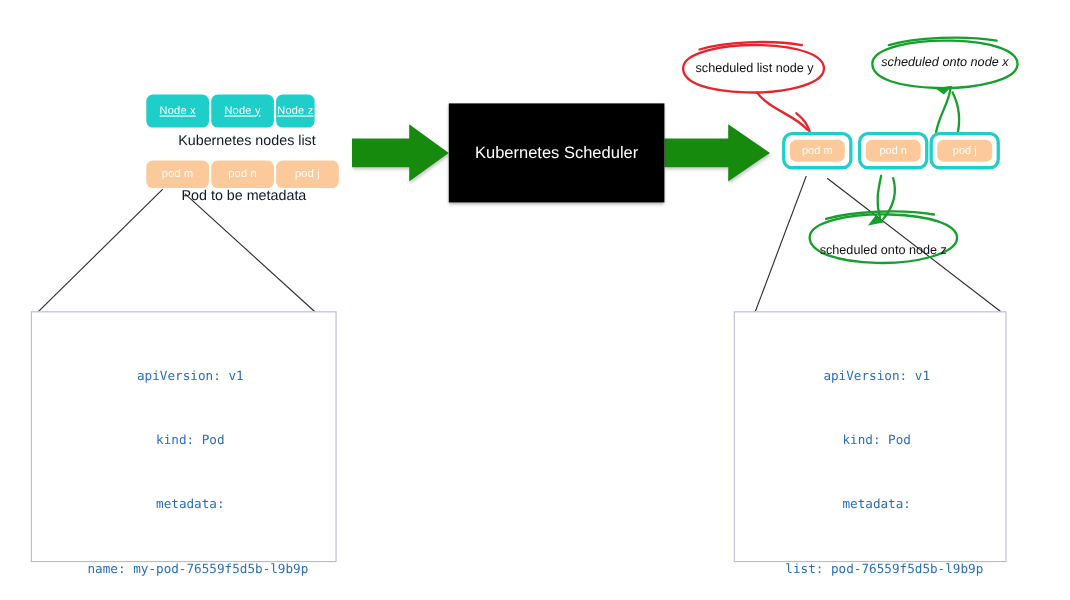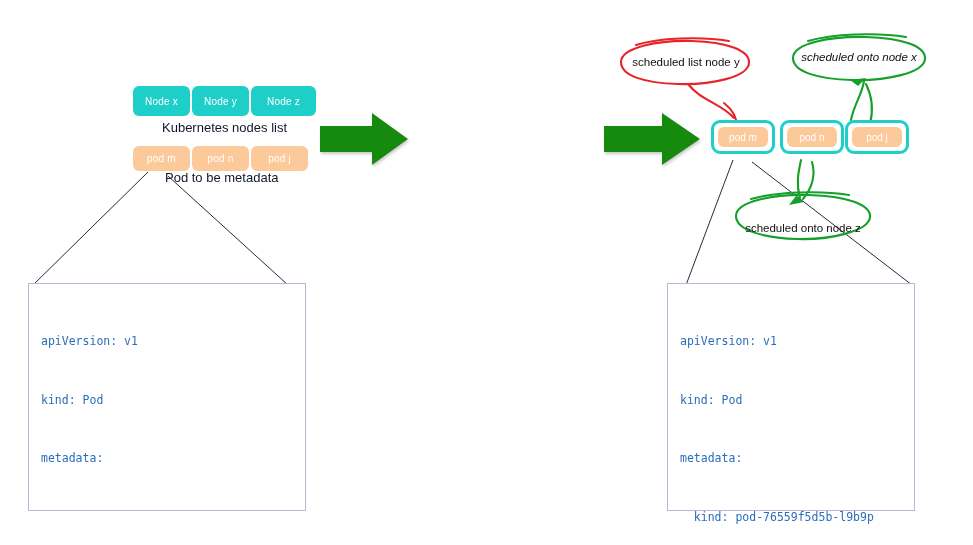--- a/index.html
+++ b/index.html
@@ -18,20 +18,21 @@
     display:flex;align-items:center;justify-content:center;
     color:#ffffff;
     font-size:10px;
     letter-spacing:.2px;
     box-sizing:border-box;
     white-space:nowrap;
   }
   .chip-node{
     background:#1ecfc9;
     border-radius:6px;
+    text-decoration:underline;
   }
   .chip-pod{
     background:#fbc99a;
     border-radius:6px;
   }
   .node-wrap{
     position:absolute;
     border:3px solid #1ecfc9;
     border-radius:9px;
     background:#ffffff;
@@ -69,20 +70,21 @@
     position:absolute;
     border:1px solid #b9b9d4;
     background:#ffffff;
     box-sizing:border-box;
     font-family:"DejaVu Sans Mono",monospace;
     font-size:11.5px;
     line-height:19.5px;
     color:#2a6ebb;
     padding:9px 0 9px 12px;
     white-space:pre;
+    text-align:center;
   }
   .codebox .ln{display:block;height:19.5px;}
 
   
   .annot{
     position:absolute;
     font-size:11.5px;
     color:#111111;
     white-space:nowrap;
     text-align:center;
@@ -146,69 +148,73 @@
       <path d="M796,196 L804,202 L789,205 Z" fill="#14a02a" stroke="none"></path>
     </g>
   </svg>
 
   <div class="chip chip-node" style="left:133px;top:86px;width:57px;height:30px;">
     <span>Node x</span>
   </div>
   <div class="chip chip-node" style="left:192px;top:86px;width:57px;height:30px;text-align:center;">
     <span>Node y</span>
   </div>
-  <div class="chip chip-node" style="left:251px;top:86px;width:65px;height:30px;">
+  <div class="chip chip-node" style="left:251px;top:86px;width:35px;height:30px;">
     <span>Node z</span>
   </div>
   <div class="caption" style="left:162px;top:120px;">Kubernetes nodes list</div>
 
   <div class="chip chip-pod" style="left:133px;top:146px;width:57px;height:25px;">
     <span>pod m</span>
   </div>
   <div class="chip chip-pod" style="left:192px;top:146px;width:57px;height:25px;">
     <span>pod n</span>
   </div>
   <div class="chip chip-pod" style="left:251px;top:146px;width:57px;height:25px;">
     <span>pod j</span>
   </div>
   <div class="caption" style="left:165px;top:170px;">Pod to be metadata</div>
 
+  <div class="scheduler" style="left:408px;top:94px;width:196px;height:90px;">
+    <span>Kubernetes Scheduler</span>
+  </div>
 
   <div class="node-wrap" style="left:711px;top:120px;width:64px;height:34px;">
     <span class="inner-pod">pod m</span>
   </div>
   <div class="node-wrap" style="left:780px;top:120px;width:64px;height:34px;">
     <span class="inner-pod">pod n</span>
   </div>
   <div class="node-wrap" style="left:845px;top:120px;width:64px;height:34px;">
     <span class="inner-pod">pod j</span>
   </div>
 
   <div class="annot" style="left:625px;top:56px;width:122px;">scheduled list node y</div>
   <div class="annot" style="left:798px;top:51px;width:122px;font-style:italic;">scheduled onto node x</div>
   <div class="annot" style="left:742px;top:210px;width:122px;margin-top:12px;">scheduled onto node z</div>
 
   <div class="codebox" style="left:28px;top:283px;width:278px;height:228px;">
     <span class="ln">apiVersion: v1</span>
     <span class="ln">kind: Pod</span>
     <span class="ln">metadata:</span>
+    <span class="ln">  name: my-pod-76559f5d5b-l9b9p</span>
     
     
     
     
     
     
     
   </div>
 
   <div class="codebox" style="left:667px;top:283px;width:248px;height:228px;">
     <span class="ln">apiVersion: v1</span>
     <span class="ln">kind: Pod</span>
     <span class="ln">metadata:</span>
-    <span class="ln">  kind: pod-76559f5d5b-l9b9p</span>
+    <span class="ln">  list: pod-76559f5d5b-l9b9p</span>
     
     
     
     
     
     
     
   </div>
 
 </div>

